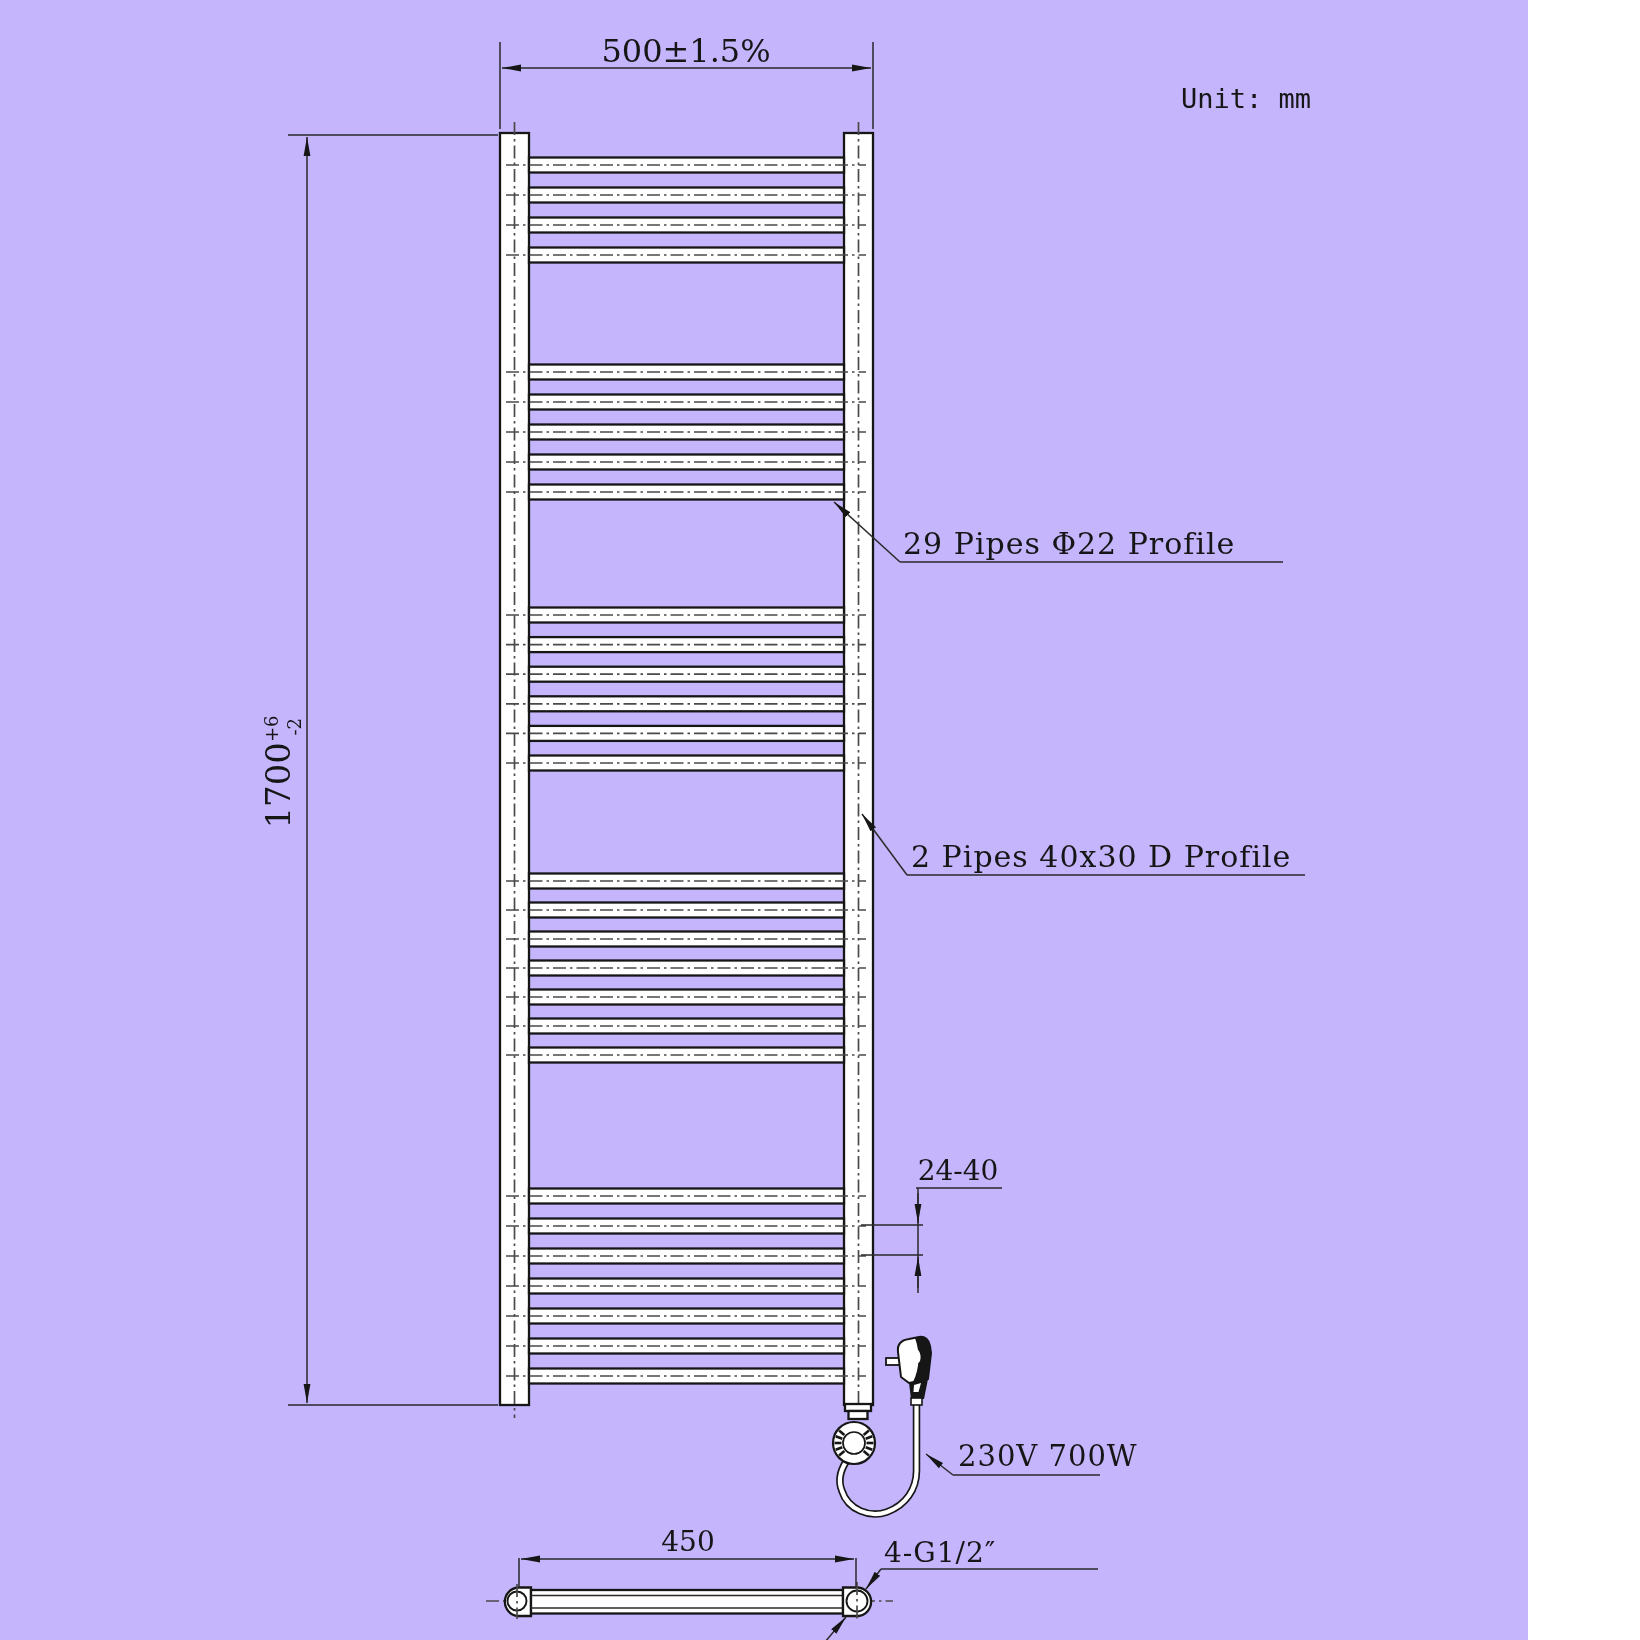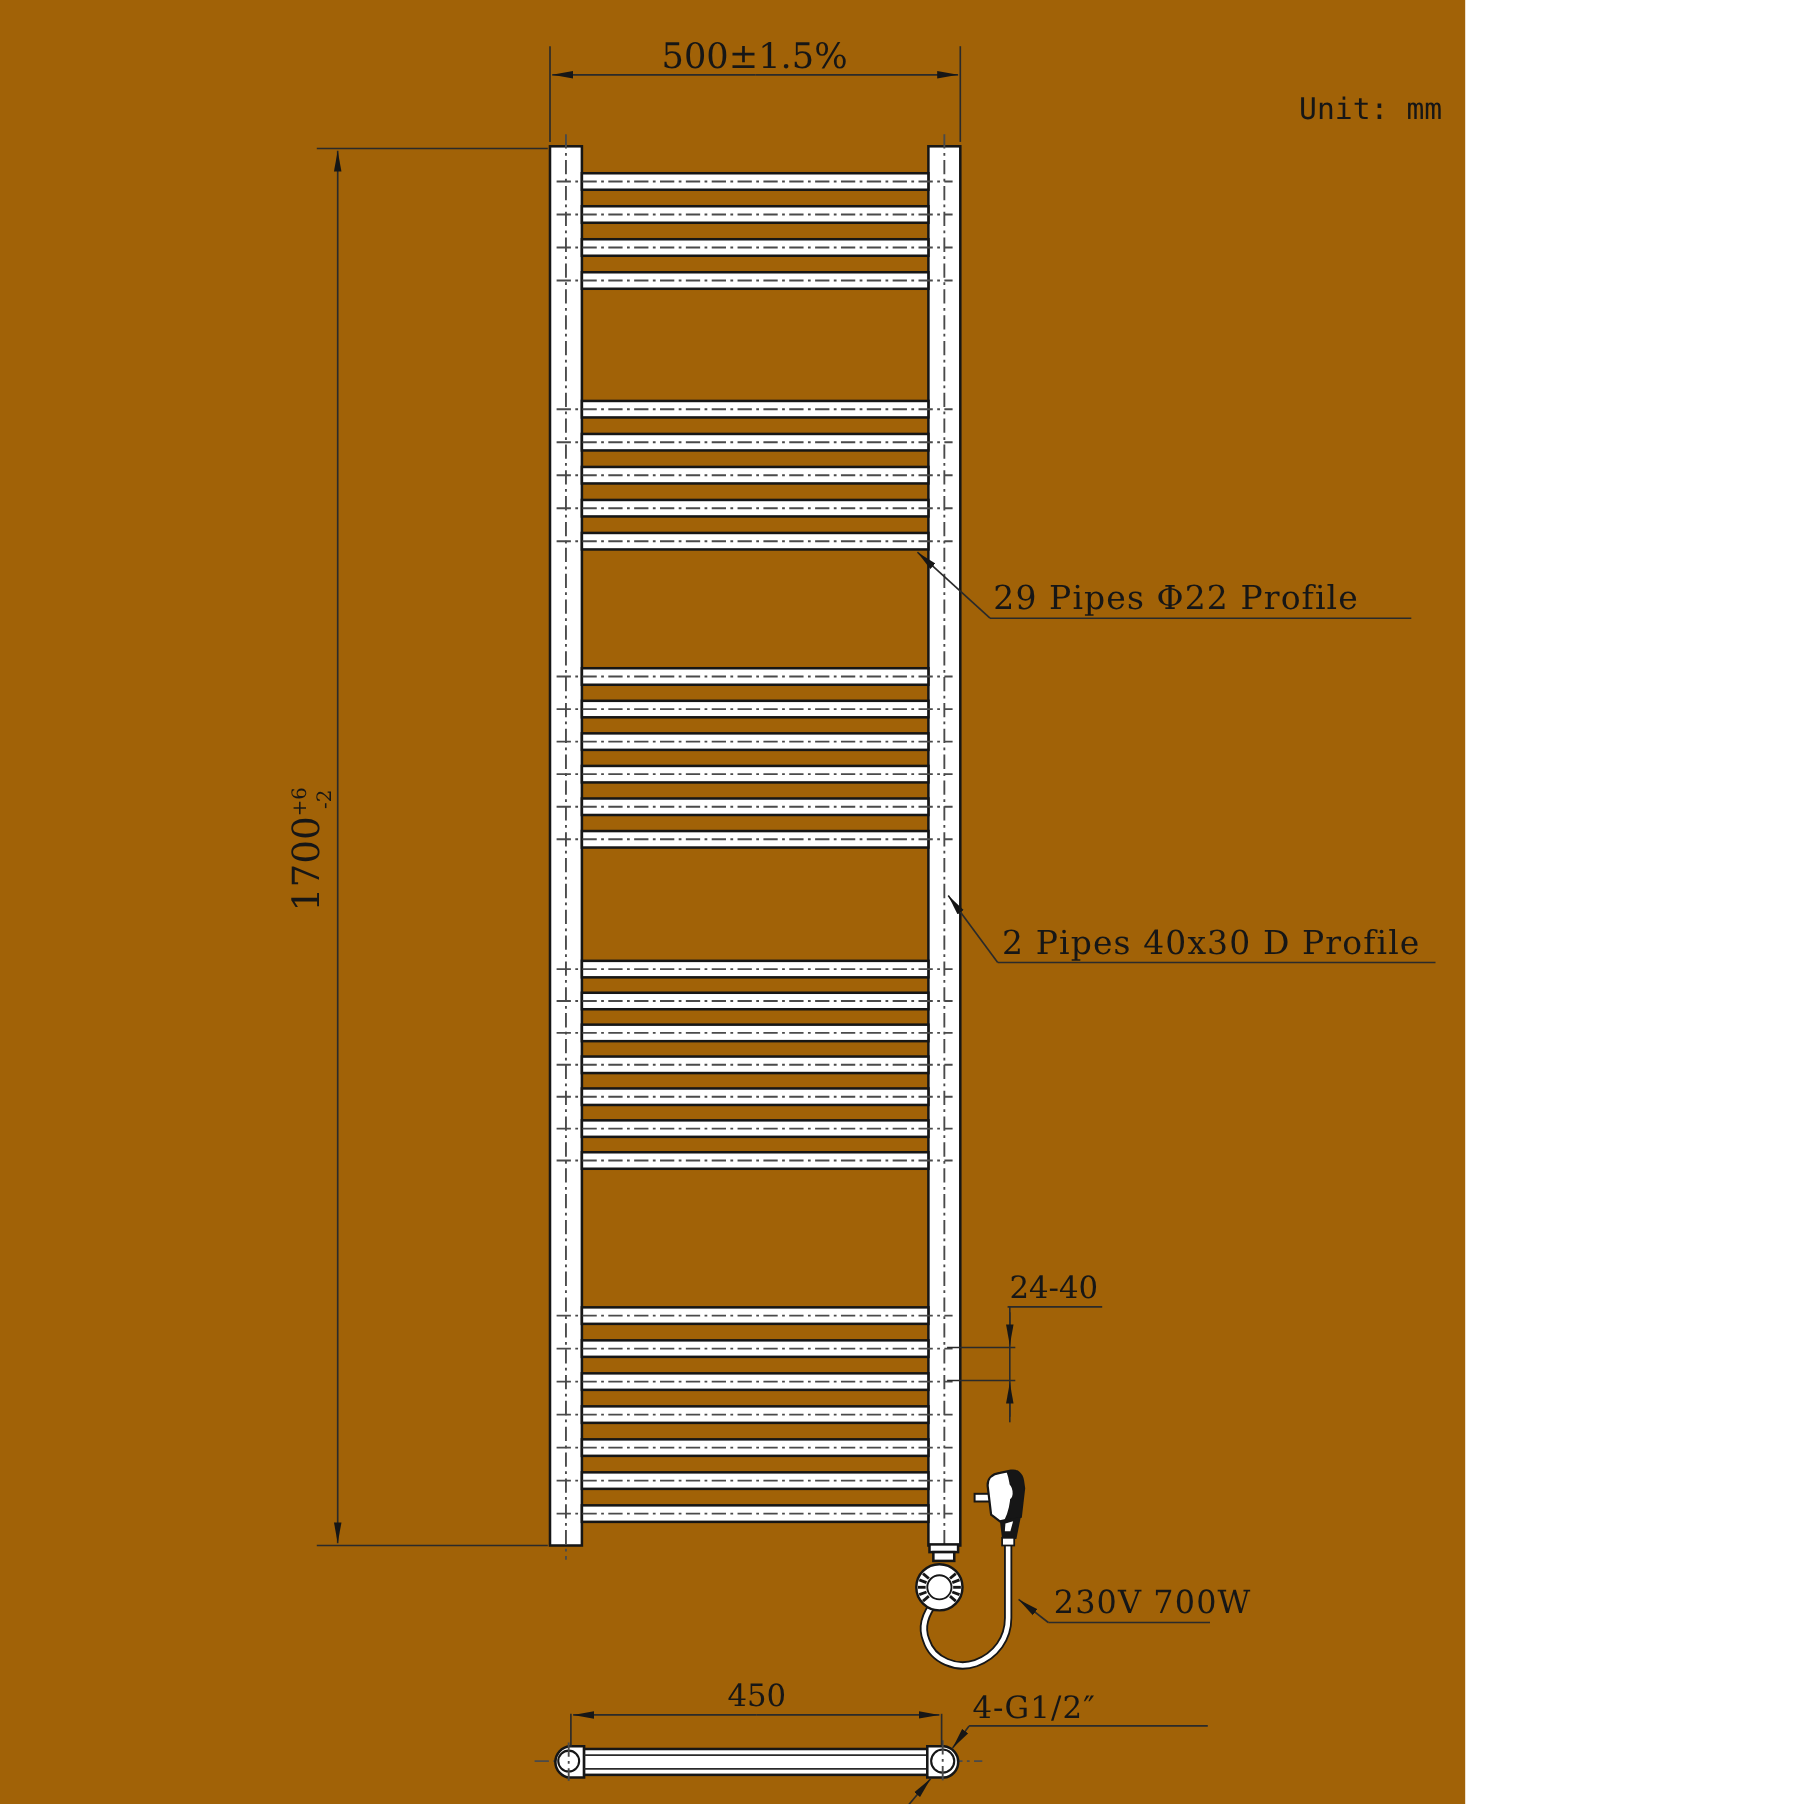--- a/index.html
+++ b/index.html
@@ -1,16 +1,16 @@
 <!DOCTYPE html>
 <html><head>
 <meta charset="utf-8">
 <style>
   html,body{margin:0;padding:0;background:#ffffff;}
-  .stage{width:1332px;height:1640px;position:relative;background:#a16207;}
+  .stage{width:1528px;height:1640px;position:relative;background:#c4b5fd;}
   svg{display:block;}
   text{fill:#161616;font-family:"DejaVu Serif","Liberation Serif",serif;}
   .mono{font-family:"DejaVu Sans Mono","Liberation Mono",monospace;}
   .thick{stroke:#161616;stroke-width:2.3;fill:#ffffff;}
   .thin{stroke:#2a2a2a;stroke-width:1.5;fill:none;}
   .cl{stroke:#4a4a4a;stroke-width:1.7;fill:none;stroke-dasharray:13 4 2.5 4;}
   .blk{fill:#161616;stroke:none;}
 </style>
 </head>
 <body>

